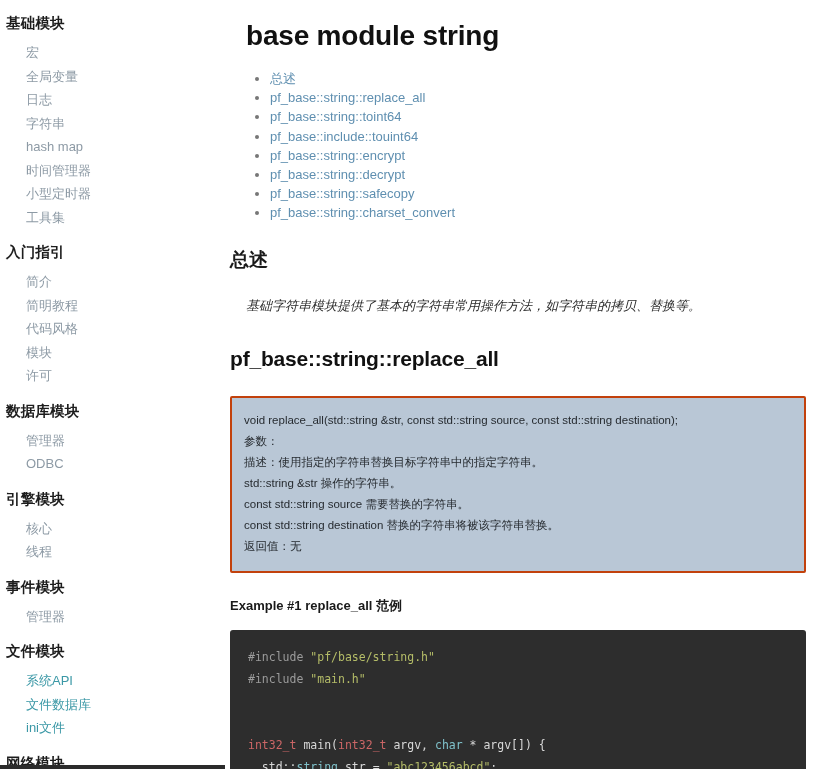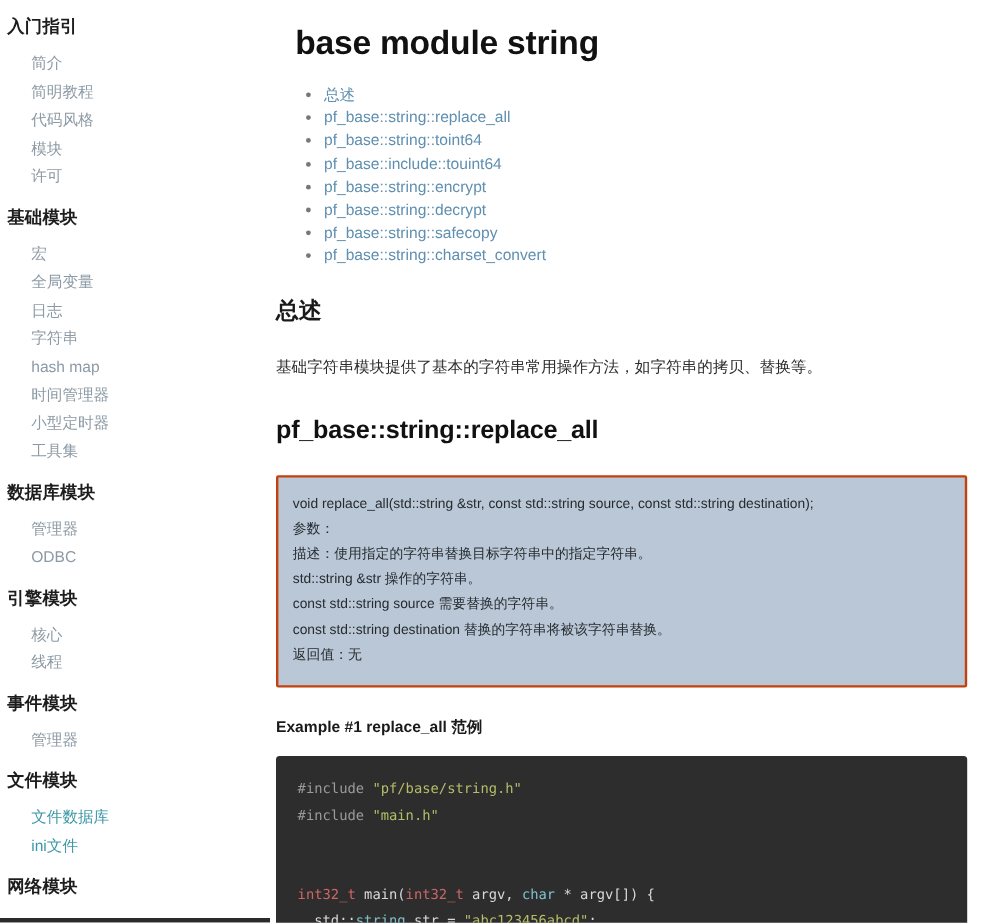--- a/index.html
+++ b/index.html
@@ -120,22 +120,23 @@
     color: #1a1a1a;
     margin: 0;
     padding: 0;
     line-height: 24px;
   }
   .sec-wrap-overview { margin-top: 25px; }
   p.para {
     font-size: 13px;
     color: #2c2c2c;
     line-height: 20px;
-    margin: 0;
-    padding: 0;
+    margin: 16px;
+    padding: 0;
+    font-style: italic;
   }
   .para-wrap { margin-top: 24px; }
 
   h2.fn {
     font-size: 21px;
     font-weight: 700;
     color: #111111;
     margin: 0;
     padding: 0;
     line-height: 26px;
@@ -195,47 +196,47 @@
 </style>
 </head>
 <body>
 
 <div id="page">
 
   <nav id="sidebar">
     <div id="sidebar-nav">
         <div class="nav-section">
           <div class="nav-gap-top"></div>
-          <div class="nav-head">入门指引</div>
-          <div class="nav-gap-mid"></div>
-          <ul class="nav-list">
-            <li><a class="nav-link">简介</a></li>
-            <li><a class="nav-link">简明教程</a></li>
-            <li><a class="nav-link">代码风格</a></li>
-            <li><a class="nav-link">模块</a></li>
-            <li><a class="nav-link">许可</a></li>
-          </ul>
-        </div>
-        <div class="nav-section">
-          <div class="nav-gap-top"></div>
           <div class="nav-head">基础模块</div>
           <div class="nav-gap-mid"></div>
           <ul class="nav-list">
             <li><a class="nav-link">宏</a></li>
             <li><a class="nav-link">全局变量</a></li>
             <li><a class="nav-link">日志</a></li>
             <li><a class="nav-link">字符串</a></li>
             <li><a class="nav-link">hash map</a></li>
             <li><a class="nav-link">时间管理器</a></li>
             <li><a class="nav-link">小型定时器</a></li>
             <li><a class="nav-link">工具集</a></li>
           </ul>
         </div>
         <div class="nav-section">
           <div class="nav-gap-top"></div>
+          <div class="nav-head">入门指引</div>
+          <div class="nav-gap-mid"></div>
+          <ul class="nav-list">
+            <li><a class="nav-link">简介</a></li>
+            <li><a class="nav-link">简明教程</a></li>
+            <li><a class="nav-link">代码风格</a></li>
+            <li><a class="nav-link">模块</a></li>
+            <li><a class="nav-link">许可</a></li>
+          </ul>
+        </div>
+        <div class="nav-section">
+          <div class="nav-gap-top"></div>
           <div class="nav-head">数据库模块</div>
           <div class="nav-gap-mid"></div>
           <ul class="nav-list">
             <li><a class="nav-link">管理器</a></li>
             <li><a class="nav-link">ODBC</a></li>
           </ul>
         </div>
         <div class="nav-section">
           <div class="nav-gap-top"></div>
           <div class="nav-head">引擎模块</div>
@@ -251,20 +252,21 @@
           <div class="nav-gap-mid"></div>
           <ul class="nav-list">
             <li><a class="nav-link">管理器</a></li>
           </ul>
         </div>
         <div class="nav-section">
           <div class="nav-gap-top"></div>
           <div class="nav-head">文件模块</div>
           <div class="nav-gap-mid"></div>
           <ul class="nav-list">
+            <li><a class="nav-link teal">系统API</a></li>
             <li><a class="nav-link teal">文件数据库</a></li>
             <li><a class="nav-link teal">ini文件</a></li>
           </ul>
         </div>
         <div class="nav-section">
           <div class="nav-gap-top"></div>
           <div class="nav-head">网络模块</div>
         </div>
       </div>
     <div id="sidebar-bottom-bar"></div>

